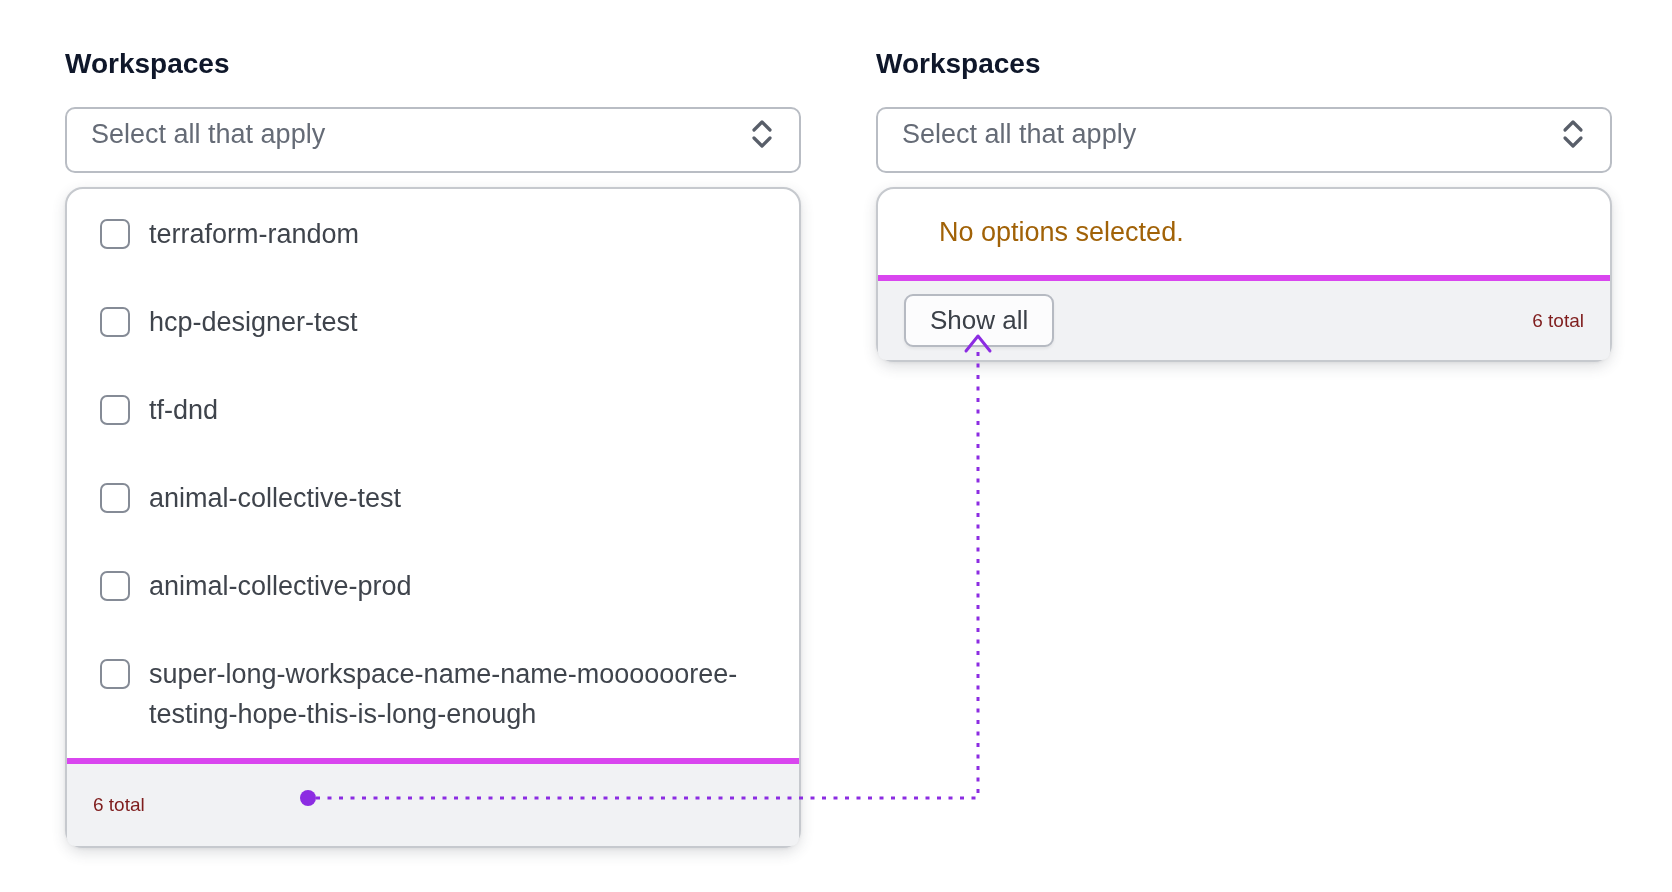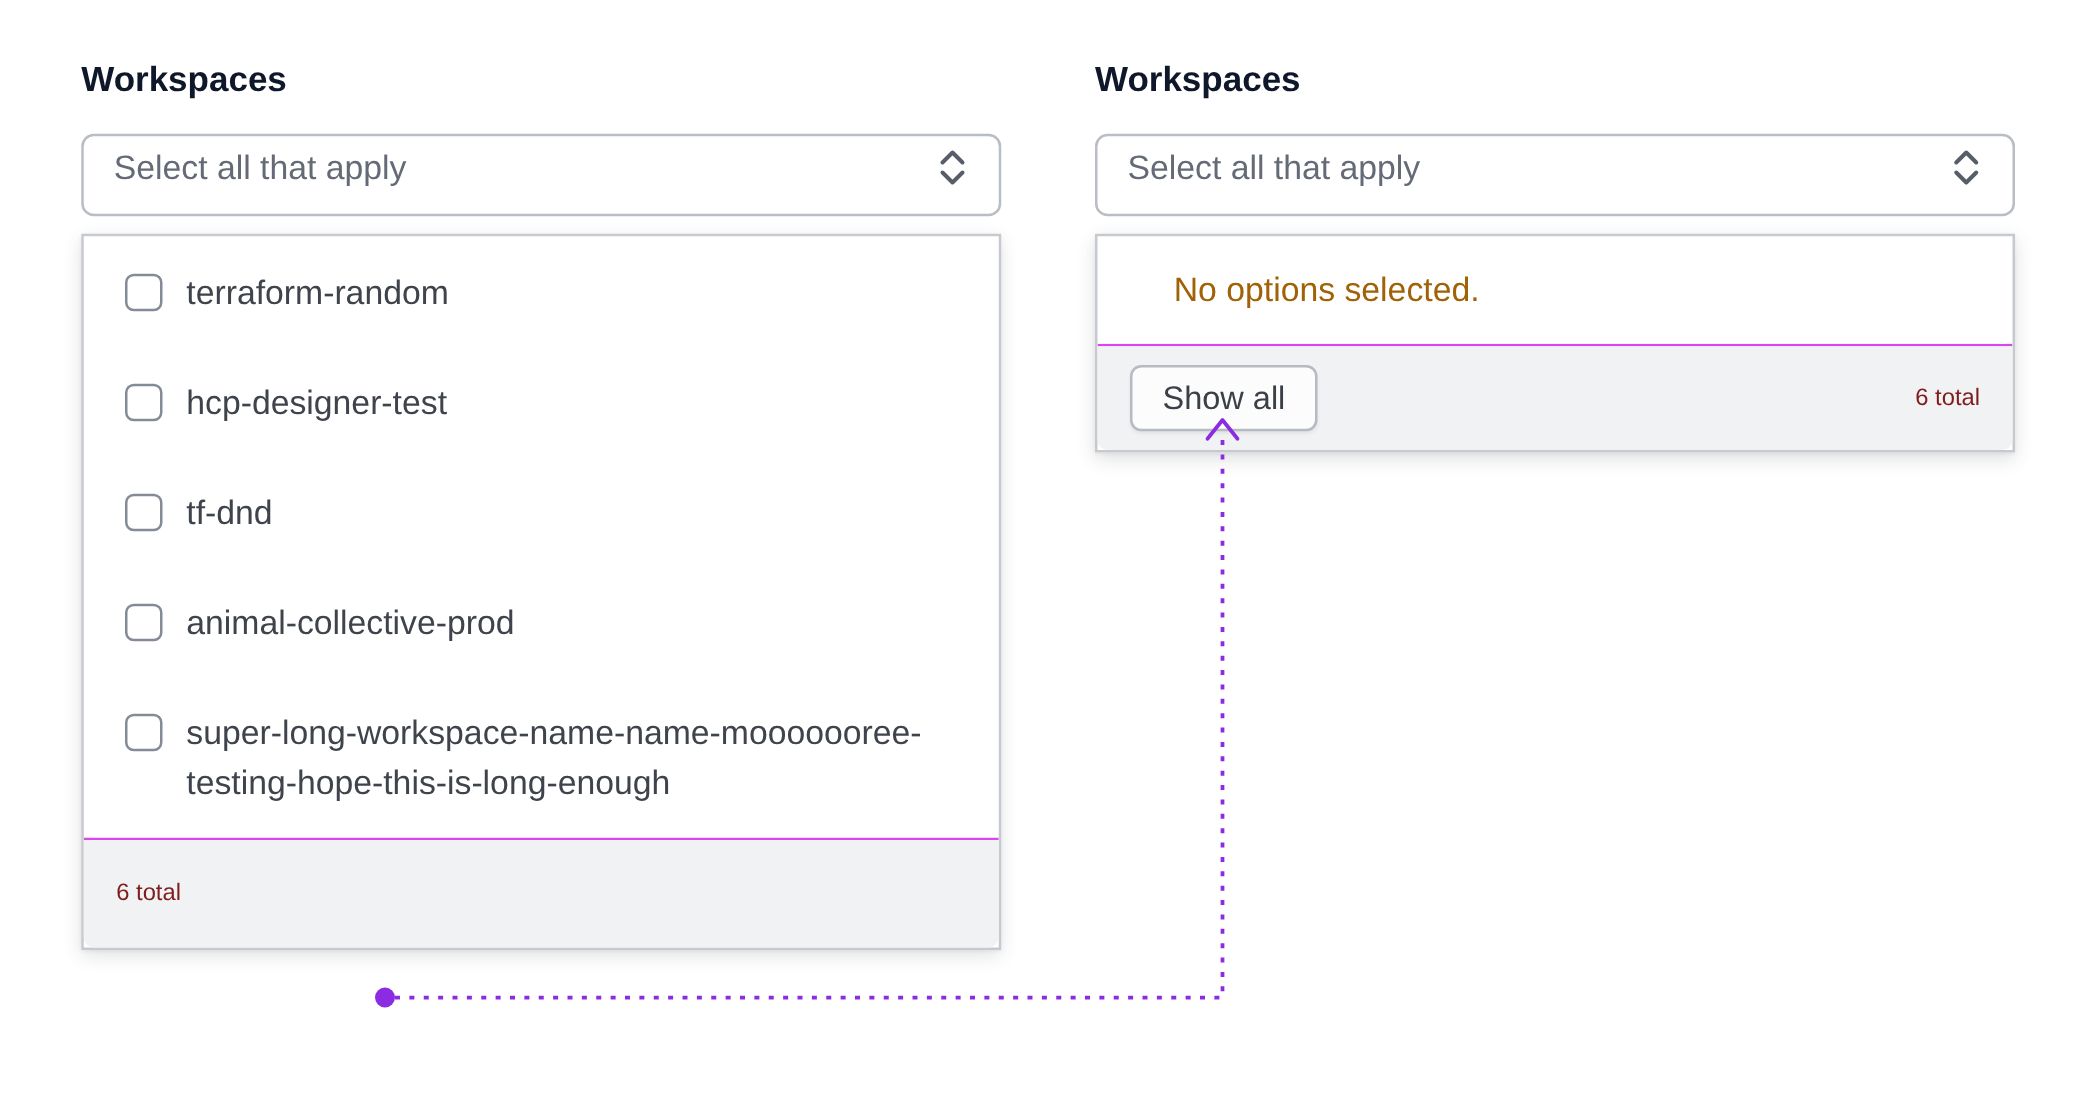--- a/index.html
+++ b/index.html
@@ -24,41 +24,41 @@
     display:flex;align-items:center;justify-content:space-between;
     padding:0 22px 12px 24px;cursor:pointer;
   }
   .select-toggle .placeholder{
     font-size:27px;color:#656b76;
   }
   .caret{display:flex;align-items:center;}
 
   .panel{
     box-sizing:border-box;width:100%;margin-top:14px;
-    background:#ffffff;border:2px solid #c6c9ce;border-radius:0;
+    background:#ffffff;border:2px solid #c6c9ce;border-radius:18px;
     box-shadow:0 5px 14px rgba(55,60,75,0.16), 0 1px 3px rgba(0,0,0,0.06);
   }
 
   ul.option-list{list-style:none;margin:0;padding:1px 0 0 0;}
   ul.option-list li{
     display:flex;align-items:flex-start;gap:19px;
     padding:24px 30px 24px 33px;cursor:pointer;
   }
   .checkbox{
     box-sizing:border-box;flex:none;width:30px;height:30px;margin-top:5px;
     border:2.5px solid #858b96;border-radius:7px;background:#ffffff;
   }
   .opt-text{
     font-size:27px;line-height:40px;color:#3f444c;max-width:600px;
     word-break:normal;overflow-wrap:break-word;
   }
 
   .panel-footer{
     box-sizing:border-box;height:88px;
-    border-top:2px solid #d946ef;background:#f1f2f4;
+    border-top:6px solid #d946ef;background:#f1f2f4;
     border-radius:0 0 8px 8px;
     display:flex;align-items:center;justify-content:space-between;
     padding:0 26px;
   }
   .col-right .panel-footer{height:85px;}
 
   .footer-btn{
     box-sizing:border-box;height:51px;
     background:#fcfcfd;border:2px solid #b6bac2;border-radius:9px;
     font-family:inherit;font-size:26px;color:#3b4048;
@@ -103,20 +103,24 @@
       <li>
         <span class="checkbox"></span>
         <span class="opt-text">hcp-designer-test</span>
       </li>
       <li>
         <span class="checkbox"></span>
         <span class="opt-text">tf-dnd</span>
       </li>
       <li>
         <span class="checkbox"></span>
+        <span class="opt-text">animal-collective-test</span>
+      </li>
+      <li>
+        <span class="checkbox"></span>
         <span class="opt-text">animal-collective-prod</span>
       </li>
       <li>
         <span class="checkbox"></span>
         <span class="opt-text">super-long-workspace-name-name-mooooooree-testing-hope-this-is-long-enough</span>
       </li>
     </ul>
     <div class="panel-footer">
       <span class="total-label">6 total</span>
     </div>

